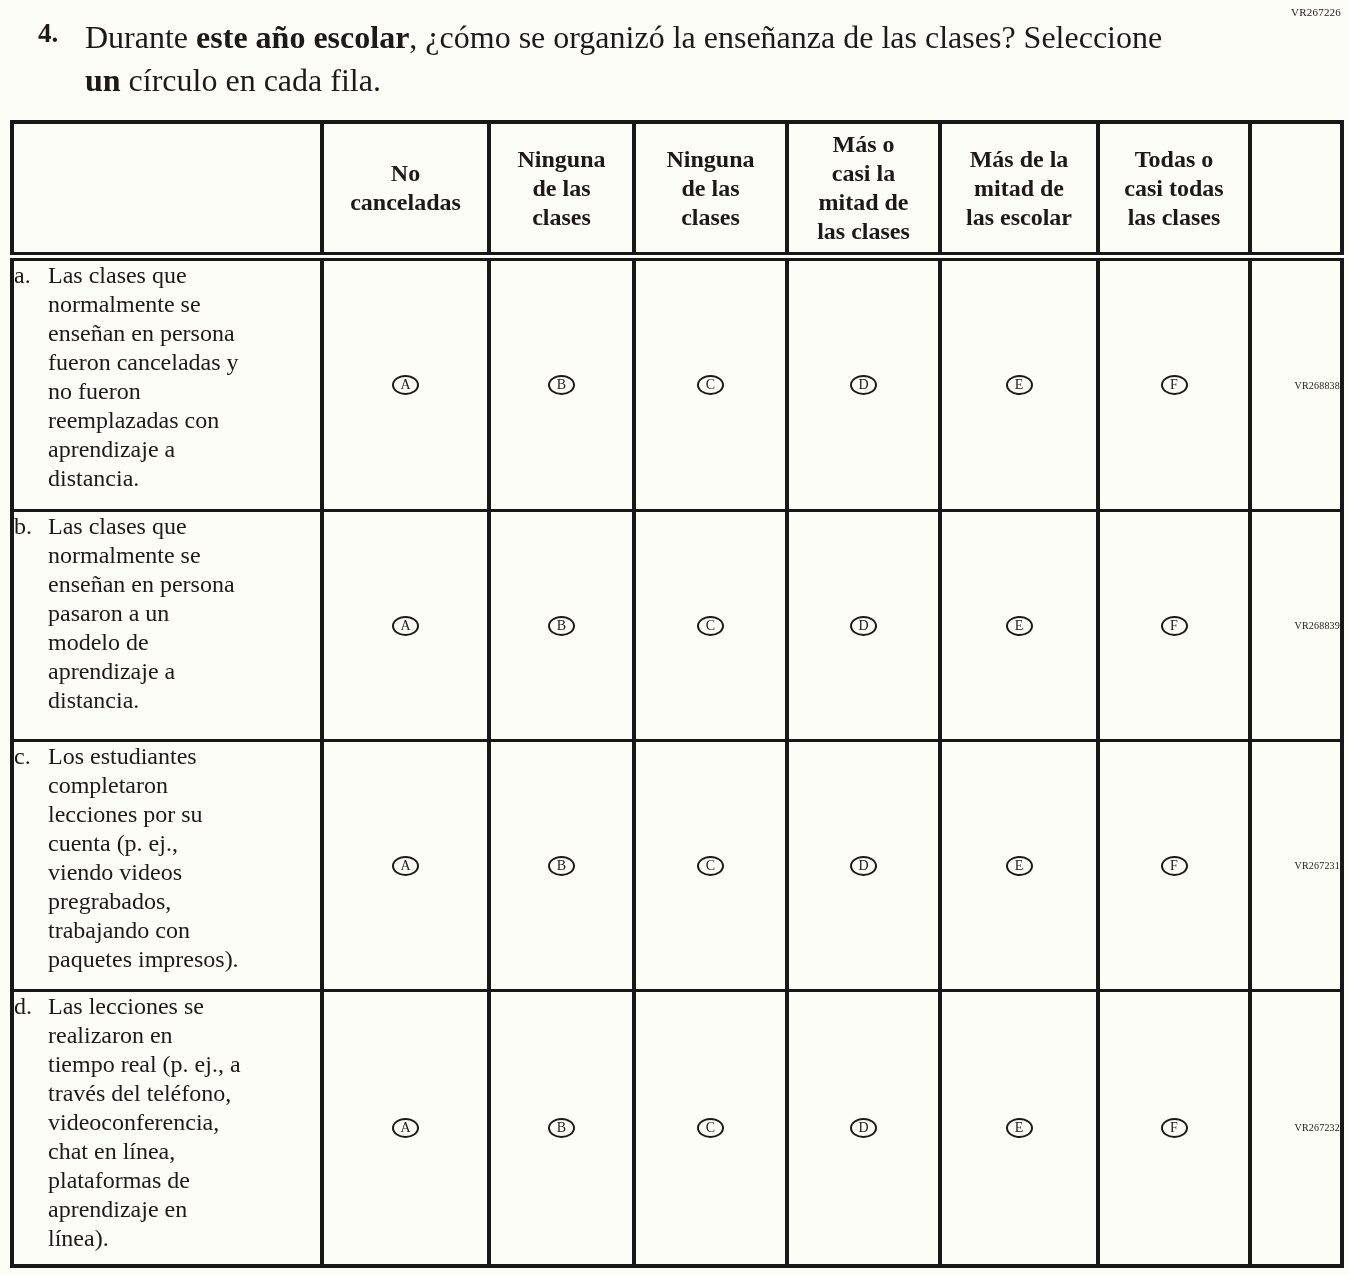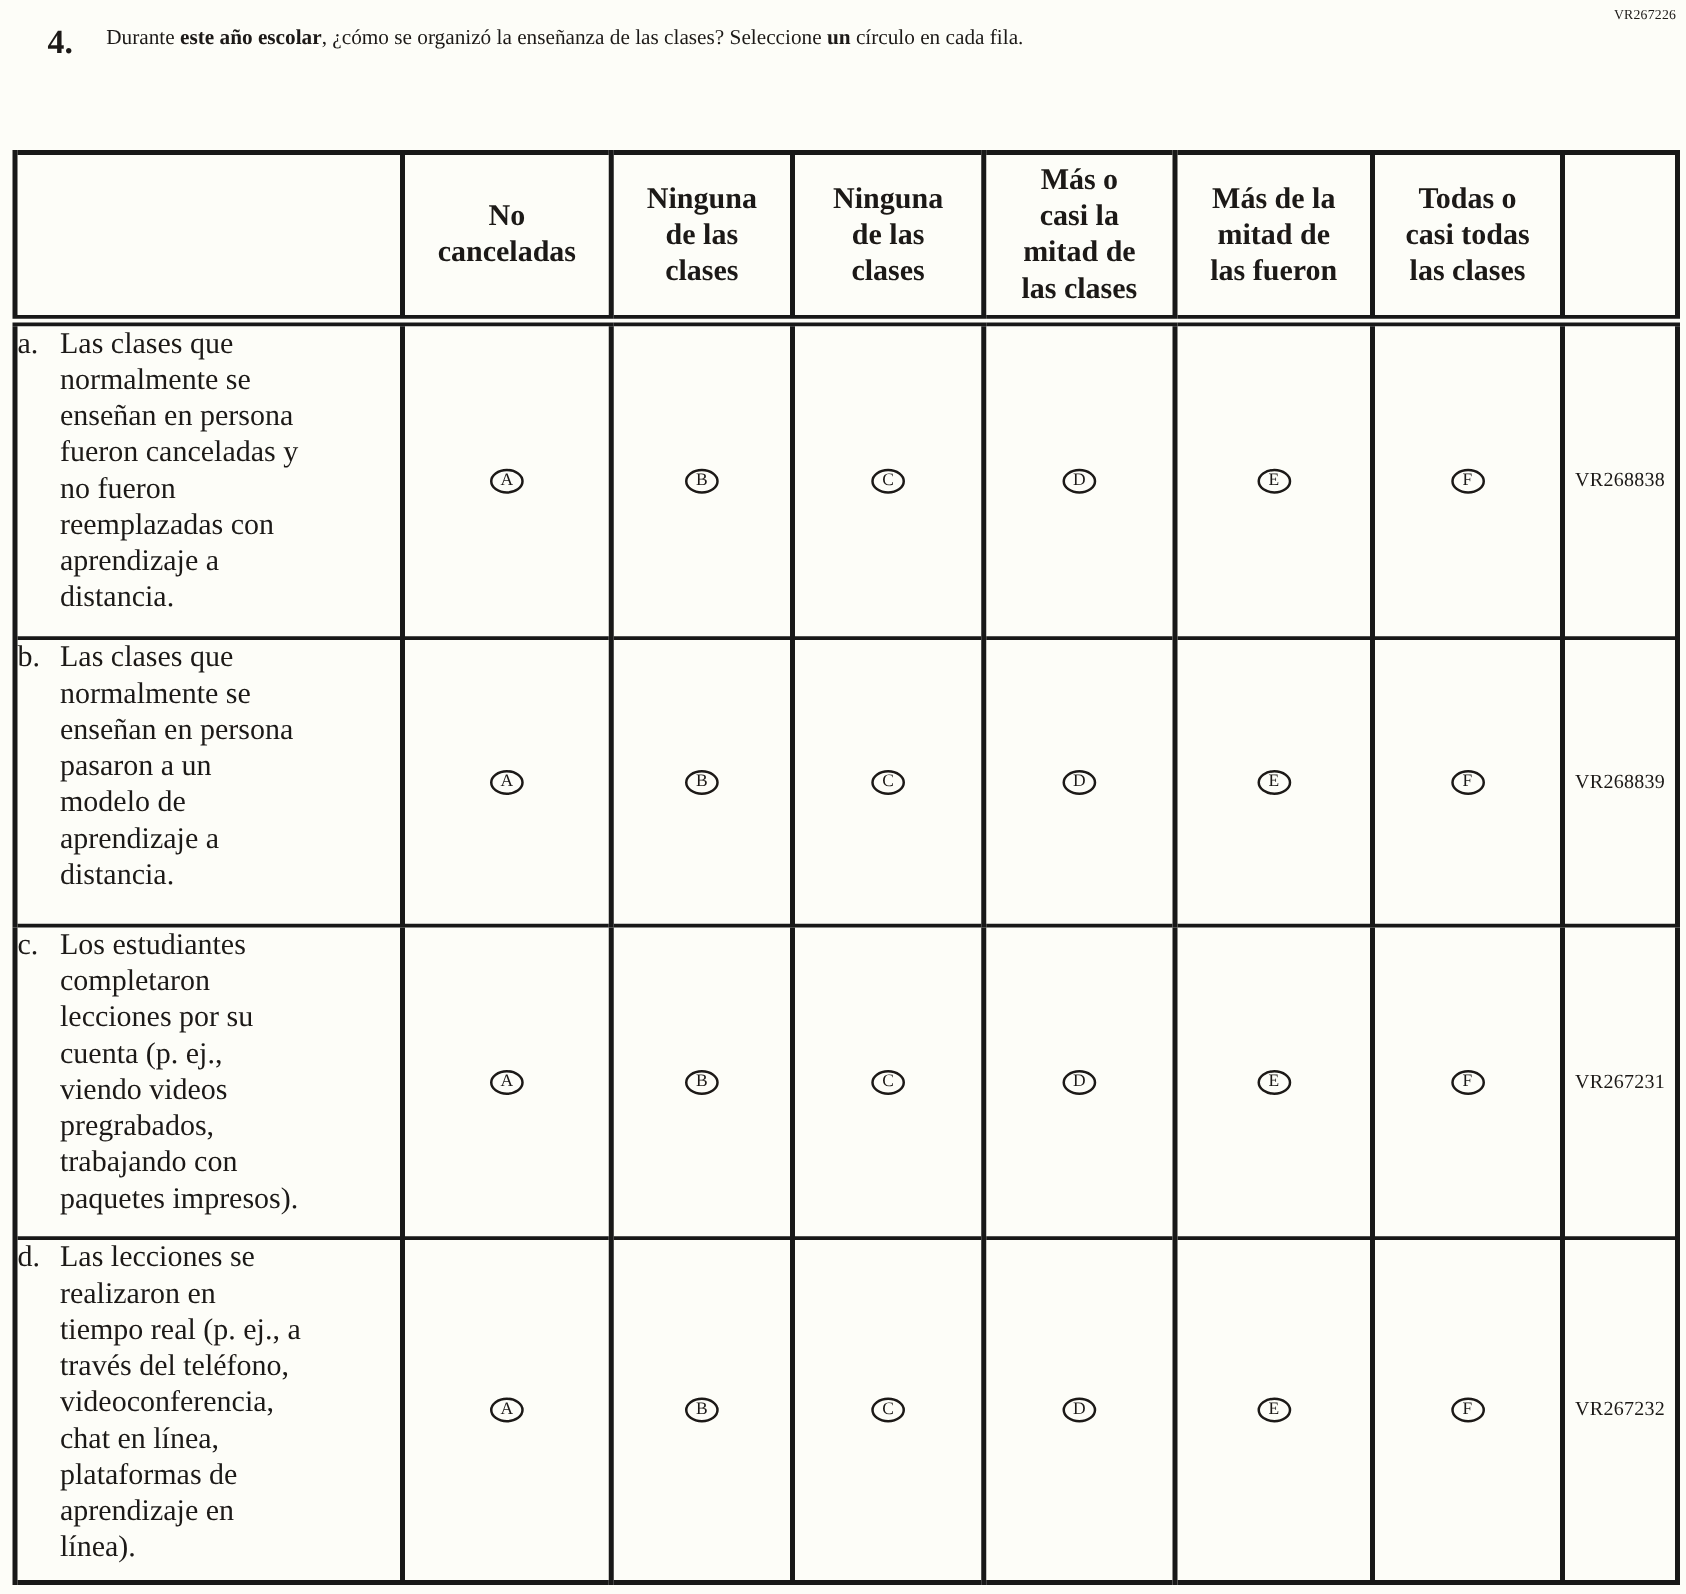--- a/index.html
+++ b/index.html
@@ -9,21 +9,21 @@
     font-family:"Liberation Serif","DejaVu Serif",serif;
   }
   
   .question{
     position:absolute;left:38px;top:16px;display:flex;align-items:flex-start;
   }
   .q-num{
     width:47px;flex:0 0 47px;font-weight:bold;font-size:27px;line-height:34px;
   }
   .q-text{
-    width:1090px;font-size:17px;line-height:28px;
+    width:1090px;font-size:32px;line-height:43px;
   }
   .q-text b{font-weight:bold;}
   .form-code{
     position:absolute;top:6px;right:8px;font-size:11px;letter-spacing:.2px;
   }
   
   table.grid{
     position:absolute;left:10px;top:120px;
     border-collapse:collapse;table-layout:fixed;
     border:4px solid #181818;
@@ -46,21 +46,21 @@
   .row-label{flex:0 0 34px;}
   .row-text{white-space:pre-line;}
   td.opt{text-align:center;vertical-align:middle;}
   .bubble{
     display:inline-block;width:23px;height:16px;
     border:2px solid #1c1917;border-radius:50%;
     font-size:14px;line-height:16px;text-align:center;
     font-family:"Liberation Serif","DejaVu Serif",serif;
   }
   td.code{
-    text-align:center;vertical-align:middle;font-size:16px;letter-spacing:.2px;
+    text-align:right;vertical-align:middle;font-size:10px;letter-spacing:.2px;
     padding:0 2px;
   }
 </style>
 </head>
 <body>
 
 <div class="form-code">VR267226</div>
 
 <div class="question">
   <div class="q-num">4.</div>
@@ -88,21 +88,21 @@
 clases</th>
     <th>Ninguna
 de las
 clases</th>
     <th>Más o
 casi la
 mitad de
 las clases</th>
     <th>Más de la
 mitad de
-las fueron</th>
+las escolar</th>
     <th>Todas o
 casi todas
 las clases</th>
     <th></th>
   </tr>
 
   <tr style="height:254px">
     <td class="stem">
       <div class="stem-inner">
         <span class="row-label">a.</span>

